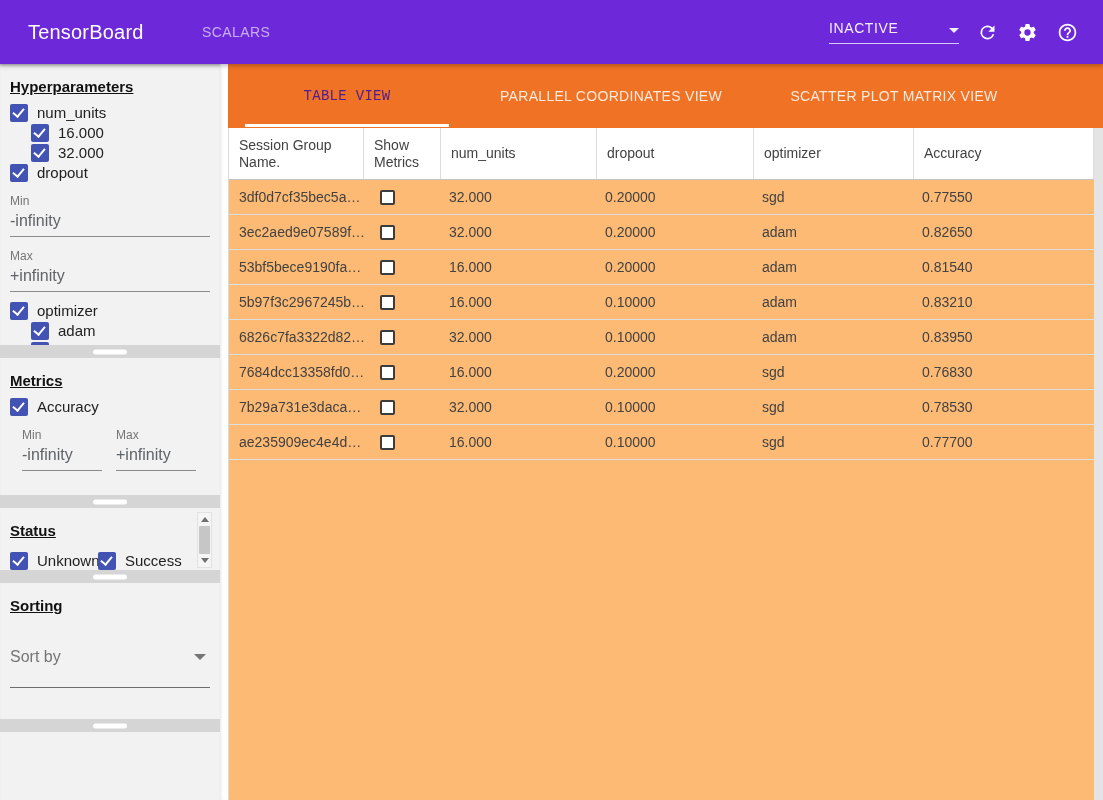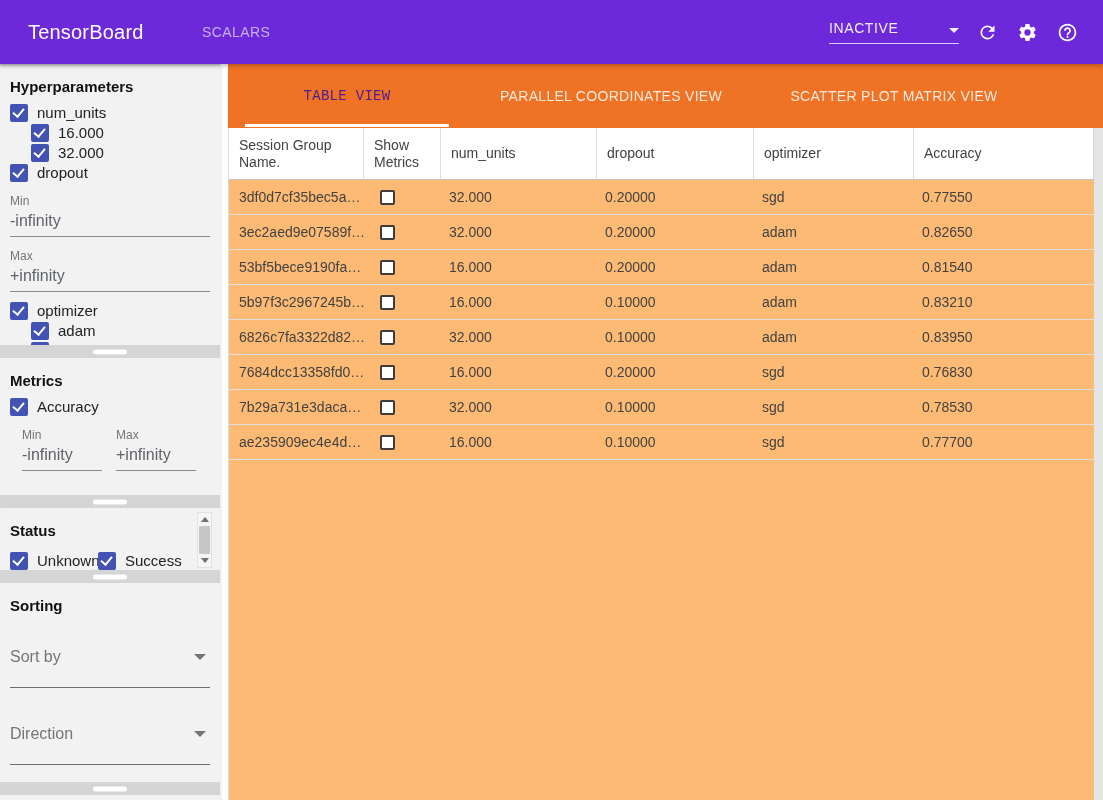--- a/index.html
+++ b/index.html
@@ -27,21 +27,21 @@
   
   .layout { display:flex; height:736px; }
   .sidebar { width:220px; background:#f2f2f2; box-shadow:inset 0 3px 3px -2px rgba(0,0,0,.25);
              display:flex; flex-direction:column; position:relative; z-index:2; }
   .side-gutter { width:8px; background:#fff; box-shadow:2px 0 3px -1px rgba(0,0,0,.10) inset; }
   .main { flex:1; display:flex; flex-direction:column; }
 
   
   .sec { padding:6px 10px 0 10px; overflow:hidden; position:relative; }
   .sec h3 { display:inline-block; font-size:15px; font-weight:700; color:#111;
-            margin:8px 0 8px 0; }
+            text-decoration:underline; margin:8px 0 8px 0; }
   .divider { height:13px; background:#d5d5d5; position:relative; flex:none; }
   .divider .pill { position:absolute; left:50%; top:50%; transform:translate(-50%,-50%);
                    width:34px; height:5px; border-radius:3px; background:#fff; cursor:row-resize; }
   .cb-row { display:flex; align-items:center; margin-bottom:1px; height:19px; }
   .cb-row.child { margin-left:21px; }
   .cb { flex:none; width:18px; height:18px; background:#4353b4; border-radius:2px; position:relative; cursor:pointer; }
   .cb::after { content:""; position:absolute; left:5px; top:2px; width:5px; height:9px;
                border:solid #fff; border-width:0 2.5px 2.5px 0; transform:rotate(40deg); }
   .cb-label { margin-left:9px; font-size:15px; color:#212121; white-space:nowrap; }
   .field { margin-top:12px; width:200px; }
@@ -65,21 +65,21 @@
   .ms-up   { border-bottom:5px solid #6f6f6f; }
   .ms-down { border-top:5px solid #6f6f6f; }
   .ms-thumb { width:11px; background:#c6c6c6; border-radius:1px; flex:1; cursor:grab; }
   .scroll-status { top:4px; height:56px; }
   .scroll-paging { top:5px; bottom:0; }
 
   
   .sec-hparams { height:281px; }
   .sec-metrics { height:137px; }
   .sec-status  { height:62px; }
-  .sec-sorting { height:199px; }
+  .sec-sorting { height:136px; }
   .sec-paging  { flex:1; }
 
   
   .view-tabs { position:relative; height:64px; background:#ef7225; flex:none; }
   .view-tab { position:absolute; top:50%; transform:translate(-50%,-50%); font-size:14px;
               letter-spacing:.3px; color:rgba(255,255,255,.85); cursor:pointer; white-space:nowrap; }
   .view-tab.active { color:#4c1d95;font-family:Liberation Mono, monospace; }
   .tab-indicator { position:absolute; bottom:1px; left:17px; width:204px; height:3px; background:#fff; }
 
   

